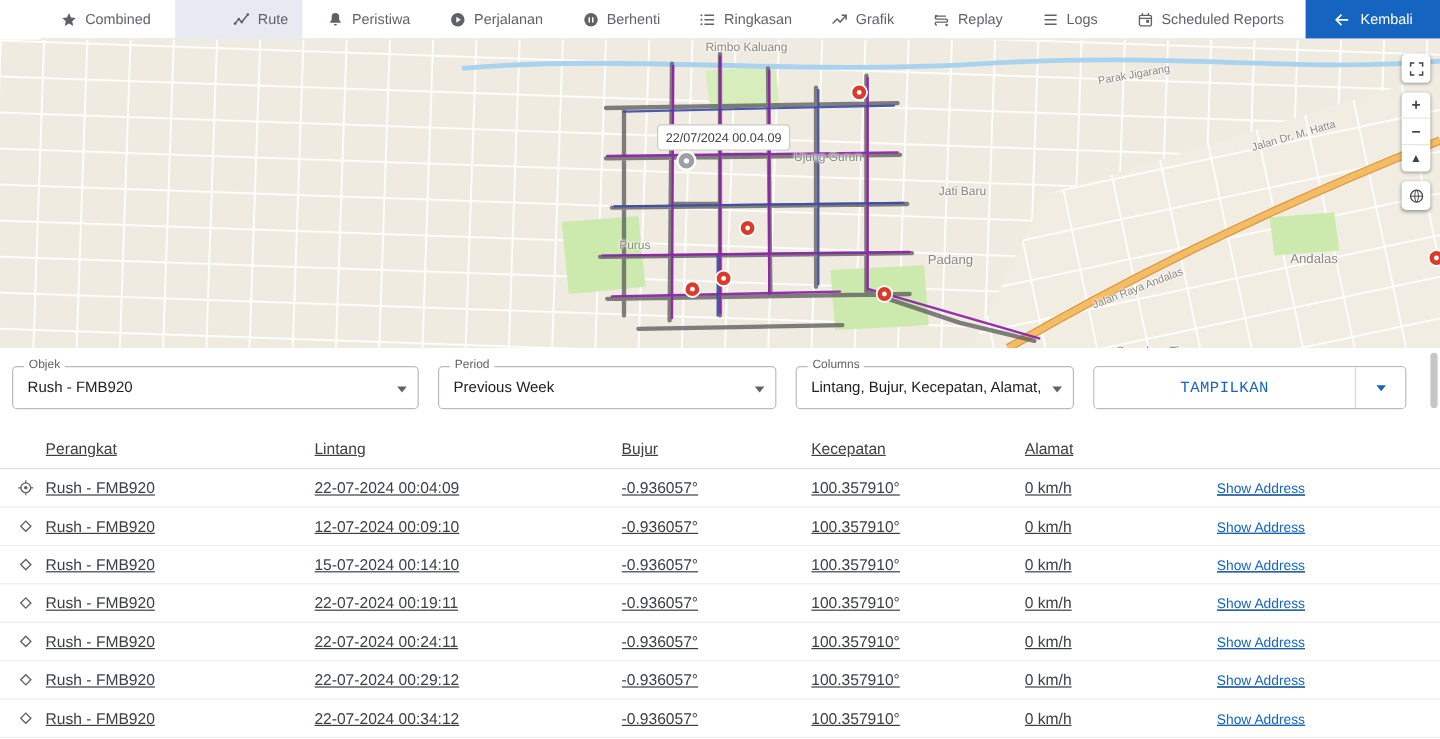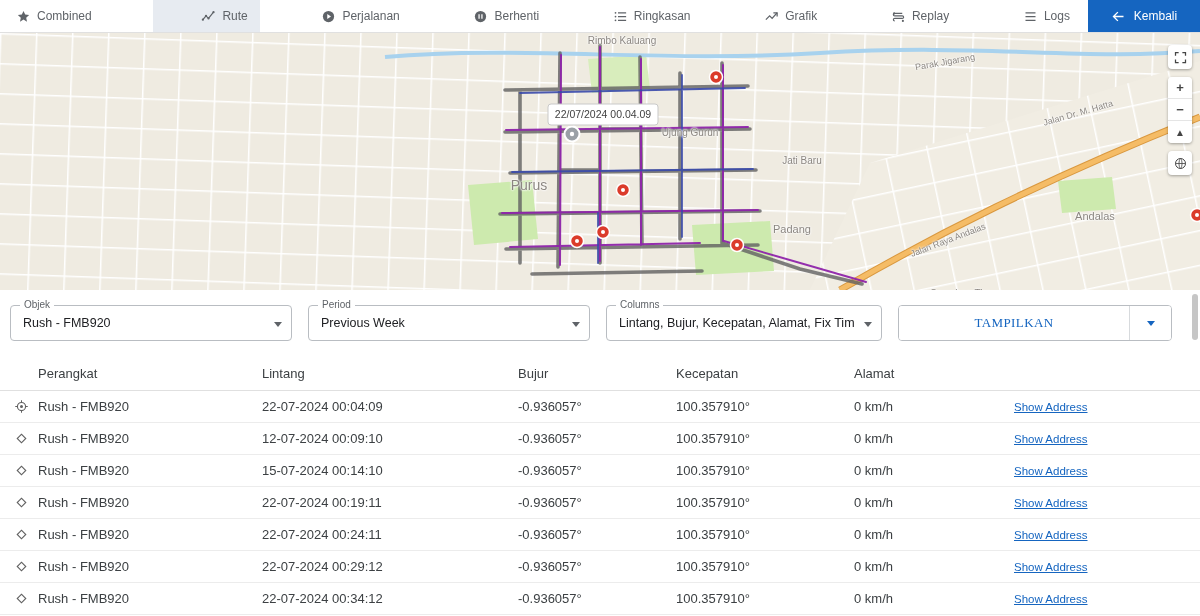--- a/index.html
+++ b/index.html
@@ -1,20 +1,20 @@
 <!DOCTYPE html>
 <html><head>
 <meta charset="utf-8">
 <style>
   * { box-sizing: border-box; margin: 0; padding: 0; }
   html,body { width:1200px; height:616px; overflow:hidden; background:#fff;
     font-family:"Liberation Sans", sans-serif; font-size:13px; color:#3c4043; }
 
   
-  .tabbar { height:33px; display:flex; align-items:stretch; border-bottom:1px solid #e0e0e0; background:#fff; }
+  .tabbar { height:33px; display:flex; align-items:stretch; border-bottom:1px solid #e0e0e0; background:#fff;margin-left:34px; }
   .tabs-items { flex:1; display:flex; justify-content:space-between; padding:0 6px 0 4px; }
   .tab { display:flex; align-items:center; gap:6px; padding:0 12px; font-size:12px; color:#5f6368;
     cursor:pointer; white-space:nowrap; }
   .tab.active { background:#e7ebf1;padding-left:48px; }
   .ticon { width:15px; height:15px; display:inline-flex; color:#5f6368; }
   .ticon svg { width:15px; height:15px; }
   .back-btn { width:112px; background:#1565c0; color:#fff; display:flex; align-items:center;
     justify-content:center; gap:8px; font-size:12px; border:none; cursor:pointer; }
   .back-btn .ticon { color:#fff; }
 
@@ -35,33 +35,33 @@
 
   
   .filters { display:flex; gap:16px; padding:15px 28px 0 10px; align-items:flex-start; }
   .select { position:relative; height:36px; border:1px solid #b9bdc2; border-radius:4px;
     display:flex; align-items:center; padding:0 26px 0 12px; background:#fff; cursor:pointer; }
   .select .flabel { position:absolute; top:-7px; left:9px; background:#fff; padding:0 4px;
     font-size:10px; color:#5f6368; line-height:12px; }
   .select .fvalue { font-size:12.5px; color:#202124; white-space:nowrap; overflow:hidden; }
   .caret { width:0; height:0; border-left:4.5px solid transparent; border-right:4.5px solid transparent;
     border-top:5.5px solid #5f6368; position:absolute; right:9px; top:16px; }
-  .sel-objek { width:282px; }
+  .sel-objek { width:339px; }
   .sel-period { width:282px;align-items:center; }
-  .sel-columns { width:276px; }
+  .sel-columns { width:232px; }
   .show-btn { flex:1; height:36px; border:1px solid #b9bdc2; border-radius:4px; display:flex;
     overflow:hidden; background:#fff; }
   .show-main { flex:1; border:none; background:#fff; color:#1565c0; font-size:13px;
-    letter-spacing:.4px; cursor:pointer; font-family:Liberation Serif, serif; }
+    letter-spacing:.4px; cursor:pointer; font-family:Liberation Mono, monospace; }
   .show-caret { width:42px; border:none; border-left:1px solid #d7dadd; background:#fff;
     cursor:pointer; position:relative; }
   .show-caret .caret { border-top-color:#1565c0; right:16px; top:15px; }
 
   
-  .grid { display:grid; grid-template-columns:30px 224px 256px 158px 178px 160px 1fr; align-items:center; }
+  .grid { display:grid; grid-template-columns:30px 224px 256px 158px 178px 160px 1fr; align-items:center;text-decoration:underline; }
   .thead { height:34px; margin-top:16px; border-bottom:1px solid #e0e0e0; padding-left:8px;
     color:#3c4043; font-size:13px; }
   .trow { height:32px; border-bottom:1px solid #ececec; padding-left:8px; font-size:13px; color:#3c4043; }
   .cell { overflow:hidden; white-space:nowrap; }
   .icon-cell { display:flex; align-items:center; justify-content:flex-start; padding-left:6px; }
   .rowicon { width:15px; height:15px; display:inline-flex; color:#616161; }
   .rowicon svg { width:15px; height:15px; }
   .addr { color:#1565c0; font-size:11.5px; text-decoration:underline; cursor:pointer; }
 
   
@@ -89,20 +89,29 @@
             <circle cx="8" cy="11" r="1.8" fill="currentColor"></circle>
             <circle cx="12" cy="15" r="1.8" fill="currentColor"></circle>
             <circle cx="20" cy="5" r="1.8" fill="currentColor"></circle>
           </svg>
         </span>
         <span>Rute</span>
       </div>
       <div class="tab">
         <span class="ticon">
           <svg viewBox="0 0 24 24">
+            <path d="M12 3a5 5 0 0 0-5 5v4l-2 3v1h14v-1l-2-3V8a5 5 0 0 0-5-5z" fill="currentColor"></path>
+            <path d="M10 17.5a2 2 0 0 0 4 0z" fill="currentColor"></path>
+          </svg>
+        </span>
+        <span>Peristiwa</span>
+      </div>
+      <div class="tab">
+        <span class="ticon">
+          <svg viewBox="0 0 24 24">
             <circle cx="12" cy="12" r="9" fill="currentColor"></circle>
             <path d="M10 8l6 4-6 4z" fill="#fff"></path>
           </svg>
         </span>
         <span>Perjalanan</span>
       </div>
       <div class="tab">
         <span class="ticon">
           <svg viewBox="0 0 24 24">
             <circle cx="12" cy="12" r="9" fill="currentColor"></circle>
@@ -141,20 +150,30 @@
         </span>
         <span>Replay</span>
       </div>
       <div class="tab">
         <span class="ticon">
           <svg viewBox="0 0 24 24">
             <path d="M4 6h16M4 12h16M4 18h16" stroke="currentColor" stroke-width="2"></path>
           </svg>
         </span>
         <span>Logs</span>
+      </div>
+      <div class="tab">
+        <span class="ticon">
+          <svg viewBox="0 0 24 24">
+            <rect x="4" y="6" width="16" height="14" rx="2" fill="none" stroke="currentColor" stroke-width="1.8"></rect>
+            <path d="M4 10h16M8 3v4M16 3v4" stroke="currentColor" stroke-width="1.8"></path>
+            <rect x="13" y="12" width="4" height="4" fill="currentColor"></rect>
+          </svg>
+        </span>
+        <span>Scheduled Reports</span>
       </div>
     </div>
   <button class="back-btn">
     <span class="ticon">
         <svg viewBox="0 0 24 24">
           <path d="M20 12H5M11 5l-7 7 7 7" fill="none" stroke="currentColor" stroke-width="2.2"></path>
         </svg>
       </span>
     <span>Kembali</span>
   </button>
@@ -229,23 +248,23 @@
     </g>
     <g>
       <rect x="548" y="71" width="110" height="21" rx="3" fill="#ffffff" stroke="#c9c9c9"></rect>
       <text x="603" y="85" text-anchor="middle" font-size="10.5" fill="#424242">22/07/2024 00.04.09</text>
     </g>
   </svg>
 
   <div>
       <span class="maplabel" style="left: 622px; top: 7px; font-size: 10px; transform: translate(-50%, -50%) rotate(0deg);">Rimbo Kaluang</span>
       <span class="maplabel" style="left: 668px; top: 99px; font-size: 10px; transform: translate(-50%, -50%) rotate(0deg); padding-left: 44px;">Ujung Gurun</span>
-      <span class="maplabel" style="left: 529px; top: 152px; font-size: 14px; transform: translate(-50%, -50%) rotate(0deg);">Purus</span>
+      <span class="maplabel" style="left: 529px; top: 172px; font-size: 10px; transform: translate(-50%, -50%) rotate(0deg);">Purus</span>
       <span class="maplabel" style="left: 802px; top: 127px; font-size: 10px; transform: translate(-50%, -50%) rotate(0deg);">Jati Baru</span>
-      <span class="maplabel" style="left: 792px; top: 196px; font-size: 11px; transform: translate(-50%, -50%) rotate(0deg);">Padang</span>
+      <span class="maplabel" style="left: 792px; top: 184px; font-size: 11px; transform: translate(-50%, -50%) rotate(0deg);">Padang</span>
       <span class="maplabel" style="left: 1095px; top: 183px; font-size: 11px; transform: translate(-50%, -50%) rotate(0deg);">Andalas</span>
       <span class="maplabel" style="left: 965px; top: 236px; font-size: 10px; transform: translate(-50%, -50%) rotate(0deg); margin-top: 24px;">Sawahan Timur</span>
       <span class="maplabel" style="left: 945px; top: 29px; font-size: 9px; transform: translate(-50%, -50%) rotate(-10deg);">Parak Jigarang</span>
       <span class="maplabel" style="left: 1078px; top: 80px; font-size: 9px; transform: translate(-50%, -50%) rotate(-16deg);">Jalan Dr. M. Hatta</span>
       <span class="maplabel" style="left: 948px; top: 207px; font-size: 9px; transform: translate(-50%, -50%) rotate(-21deg);">Jalan Raya Andalas</span>
     </div>
 
   <div class="map-controls">
     <button class="mapbtn">
       <span style="display:inline-flex">

